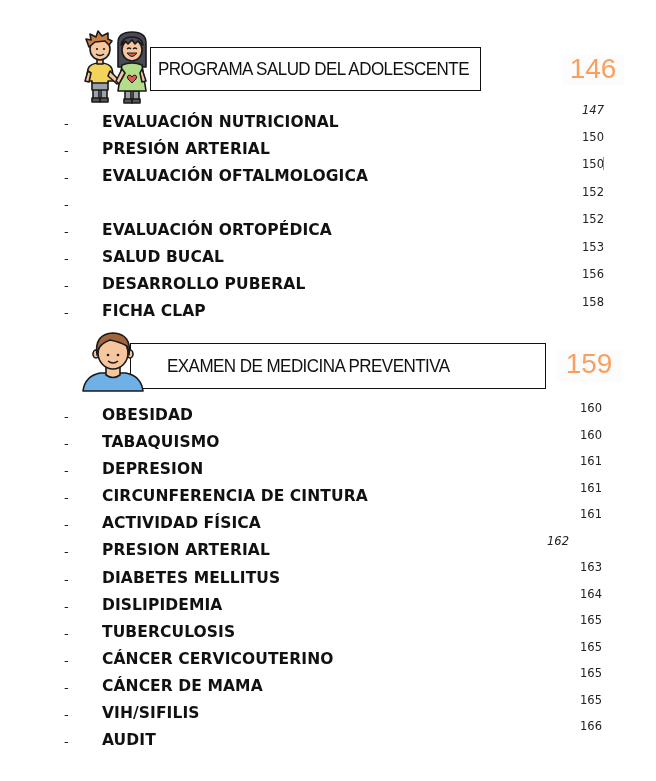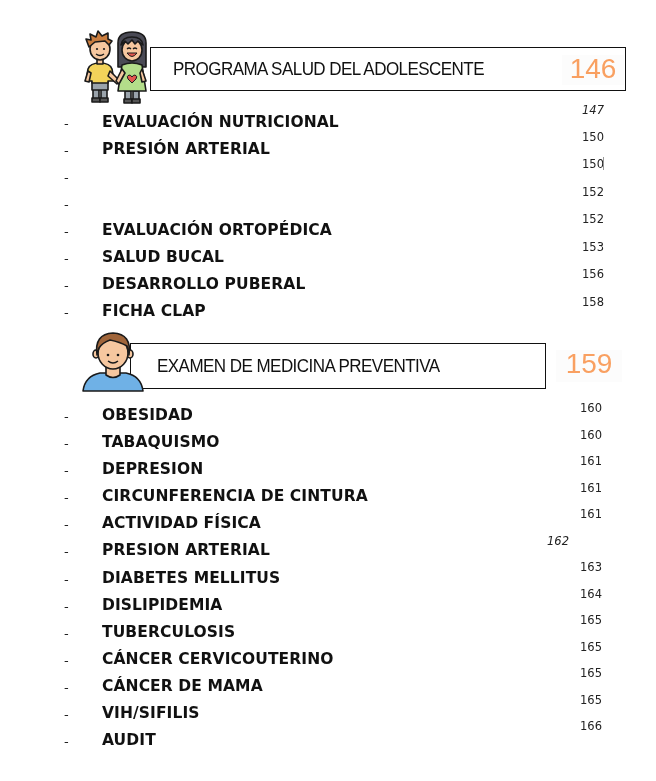--- a/index.html
+++ b/index.html
@@ -42,21 +42,21 @@
       font-family: "DejaVu Sans", sans-serif; font-size: 11.5px; color: #222;
     }
     .cursor-bar {
       position: absolute; width: 1px; height: 13px; background: #999;
     }
   </style>
 </head>
 <body>
 
 <div>
-  <div class="header-box" style="left:150px; top:47px; width:476px; height:44px; padding-left:22px;">
+  <div class="header-box" style="left:150px; top:47px; width:331px; height:44px; padding-left:7px;">
     <span class="header-title">PROGRAMA SALUD DEL ADOLESCENTE</span>
   </div>
 
   <svg class="illus" style="left:80px; top:29px;" width="76" height="76" viewBox="0 0 76 76">
     <g stroke="#1a1a1a" stroke-width="1.6" stroke-linejoin="round">
 
       <rect x="13" y="58" width="6" height="13" fill="#9aa3ab"></rect>
       <rect x="21" y="58" width="6" height="13" fill="#9aa3ab"></rect>
       <rect x="12" y="69" width="8" height="4" fill="#555"></rect>
       <rect x="20" y="69" width="8" height="4" fill="#555"></rect>
@@ -108,20 +108,21 @@
   <div class="entry" style="top:113px;">
     <span class="dash">-</span>
     <span class="label">EVALUACIÓN NUTRICIONAL</span>
   </div>
   <div class="entry" style="top:140px;">
     <span class="dash">-</span>
     <span class="label">PRESIÓN ARTERIAL</span>
   </div>
   <div class="entry" style="top:167px;">
     <span class="dash">-</span>
+    <span class="label">EVALUACIÓN OFTALMOLOGICA</span>
   </div>
   <div class="entry" style="top:194px;">
     <span class="dash">-</span>
   </div>
   <div class="entry" style="top:221px;">
     <span class="dash">-</span>
     <span class="label">EVALUACIÓN ORTOPÉDICA</span>
   </div>
   <div class="entry" style="top:248px;">
     <span class="dash">-</span>
@@ -141,21 +142,21 @@
   <span class="pagenum" style="left:573px; top:157px;">150</span>
   <span class="cursor-bar" style="left:603px; top:157px;"></span>
   <span class="pagenum" style="left:573px; top:185px;">152</span>
   <span class="pagenum" style="left:573px; top:212px;">152</span>
   <span class="pagenum" style="left:573px; top:240px;">153</span>
   <span class="pagenum" style="left:573px; top:267px;">156</span>
   <span class="pagenum" style="left:573px; top:295px;">158</span>
 </div>
 
 <div>
-  <div class="header-box" style="left:130px; top:343px; width:416px; height:46px; padding-left:26px;">
+  <div class="header-box" style="left:130px; top:343px; width:416px; height:46px; padding-left:36px;">
     <span class="header-title">EXAMEN DE MEDICINA PREVENTIVA</span>
   </div>
 
   <svg class="illus" style="left:80px; top:328px;" width="66" height="66" viewBox="0 0 66 66">
     <g stroke="#1a1a1a" stroke-width="1.6" stroke-linejoin="round">
 
       <path d="M3 63 Q5 48 20 45 L46 45 Q61 48 63 63 Z" fill="#6fb1e6"></path>
 
       <path d="M26 38 L26 47 Q33 52 40 47 L40 38 Z" fill="#f6c79f"></path>
 

